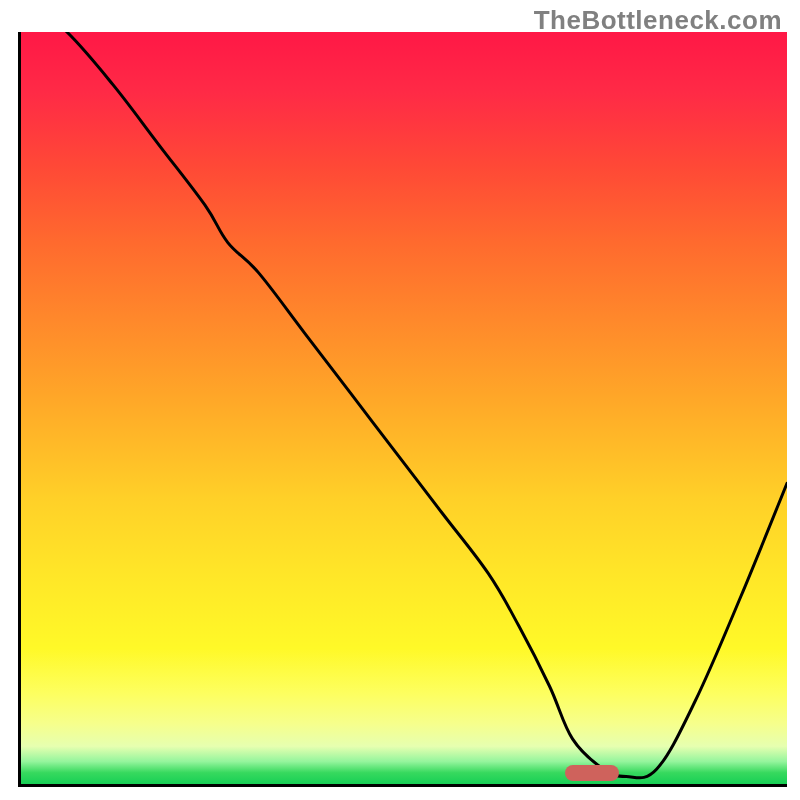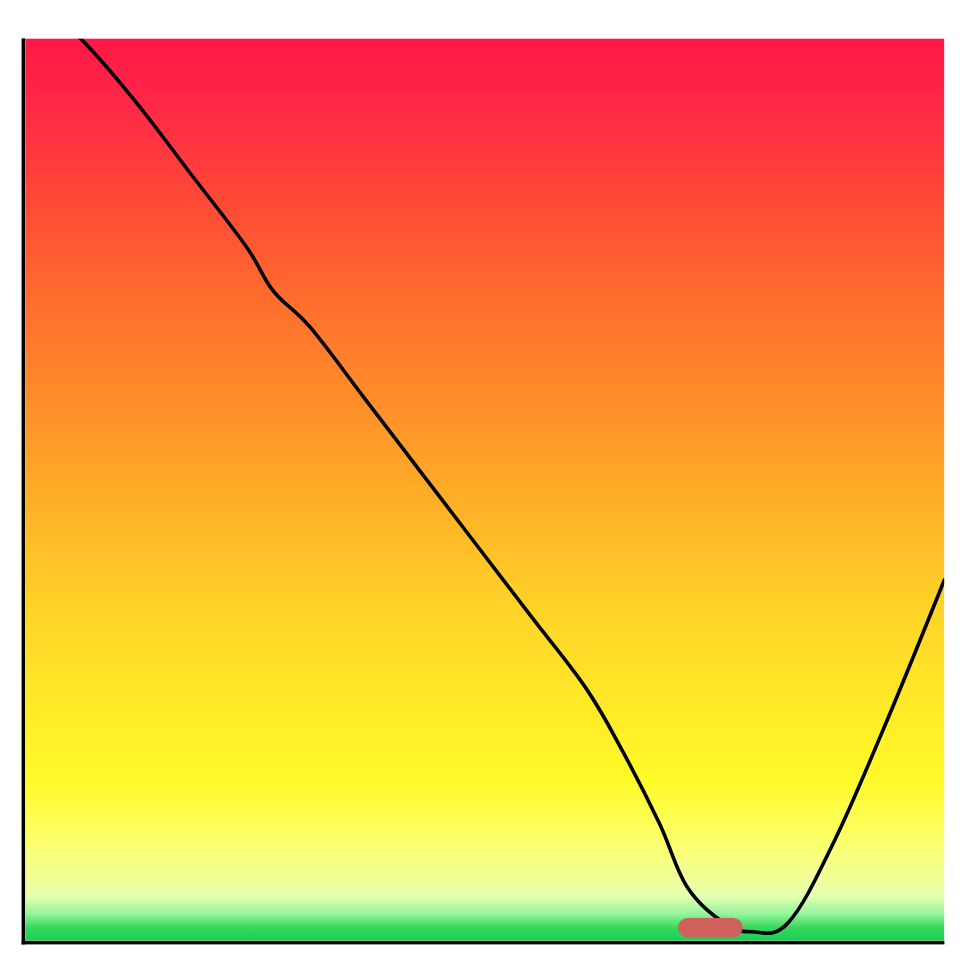--- a/index.html
+++ b/index.html
@@ -68,20 +68,21 @@
   svg.curve {
     position: absolute;
     inset: 0;
   }
 </style>
 </head>
 <body>
 
 <div class="wrap">
 
+  <div class="watermark">TheBottleneck.com</div>
 
   <div class="plot">
 
     <div class="gradient"></div>
 
     <svg class="curve" viewBox="0 0 766 752" preserveAspectRatio="none">
       <path id="curvePath" fill="none" stroke="#000" stroke-width="3" stroke-linejoin="round" stroke-linecap="round" d="M 0 -37.60000000000002 C 8.2728 -30.83200000000002, 29.4144 -16.2432, 45.96 0 C 62.5056 16.2432, 75.37440000000001 32.33599999999997, 91.92 52.639999999999986 C 108.4656 72.944, 121.33439999999999 91.14240000000007, 137.88 112.80000000000007 C 154.4256 134.45760000000007, 171.4308 155.36320000000003, 183.84 172.96000000000004 C 196.2492 190.55680000000004, 197.16840000000002 198.37760000000006, 206.82000000000002 210.56000000000006 C 216.47160000000002 222.74240000000006, 223.672 224.39679999999998, 237.46 240.64 C 251.24800000000002 256.8832, 266.87440000000004 279.1424, 283.42 300.8 C 299.9656 322.4576, 312.8344 339.3024, 329.38 360.96 C 345.9256 382.6176, 358.7944 399.4624, 375.34 421.12 C 391.88559999999995 442.7776, 404.75440000000003 459.6224, 421.3 481.28000000000003 C 437.8456 502.93760000000003, 453.472 521.136, 467.26 541.4399999999999 C 481.048 561.7439999999999, 486.86960000000005 573.7760000000001, 497.90000000000003 594.08 C 508.9304 614.384, 518.8883999999999 633.936, 528.54 654.24 C 538.1916 674.544, 541.8684 691.9904, 551.52 706.88 C 561.1716 721.7696, 572.5083999999999 730.192, 582.16 736.96 C 591.8116 743.7280000000001, 595.4884 744.48, 605.14 744.48 C 614.7916 744.48, 623.3707999999999 750.4960000000001, 635.78 736.96 C 648.1892 723.424, 658.9132000000001 700.4128, 674.08 669.28 C 689.2468 638.1472, 703.4943999999999 603.2544, 720.04 564 C 736.5856 524.7456, 757.7272 471.504, 766 451.2"></path>
     </svg>
 
     <div class="marker" id="marker" style="left: 543.67px; top: 732.72px;"></div>

